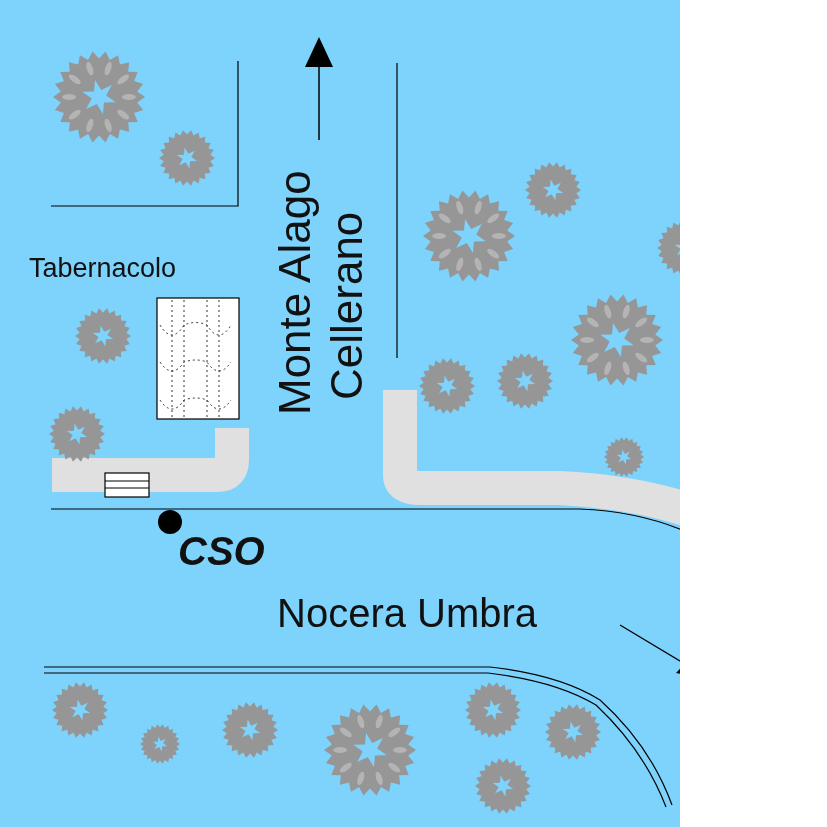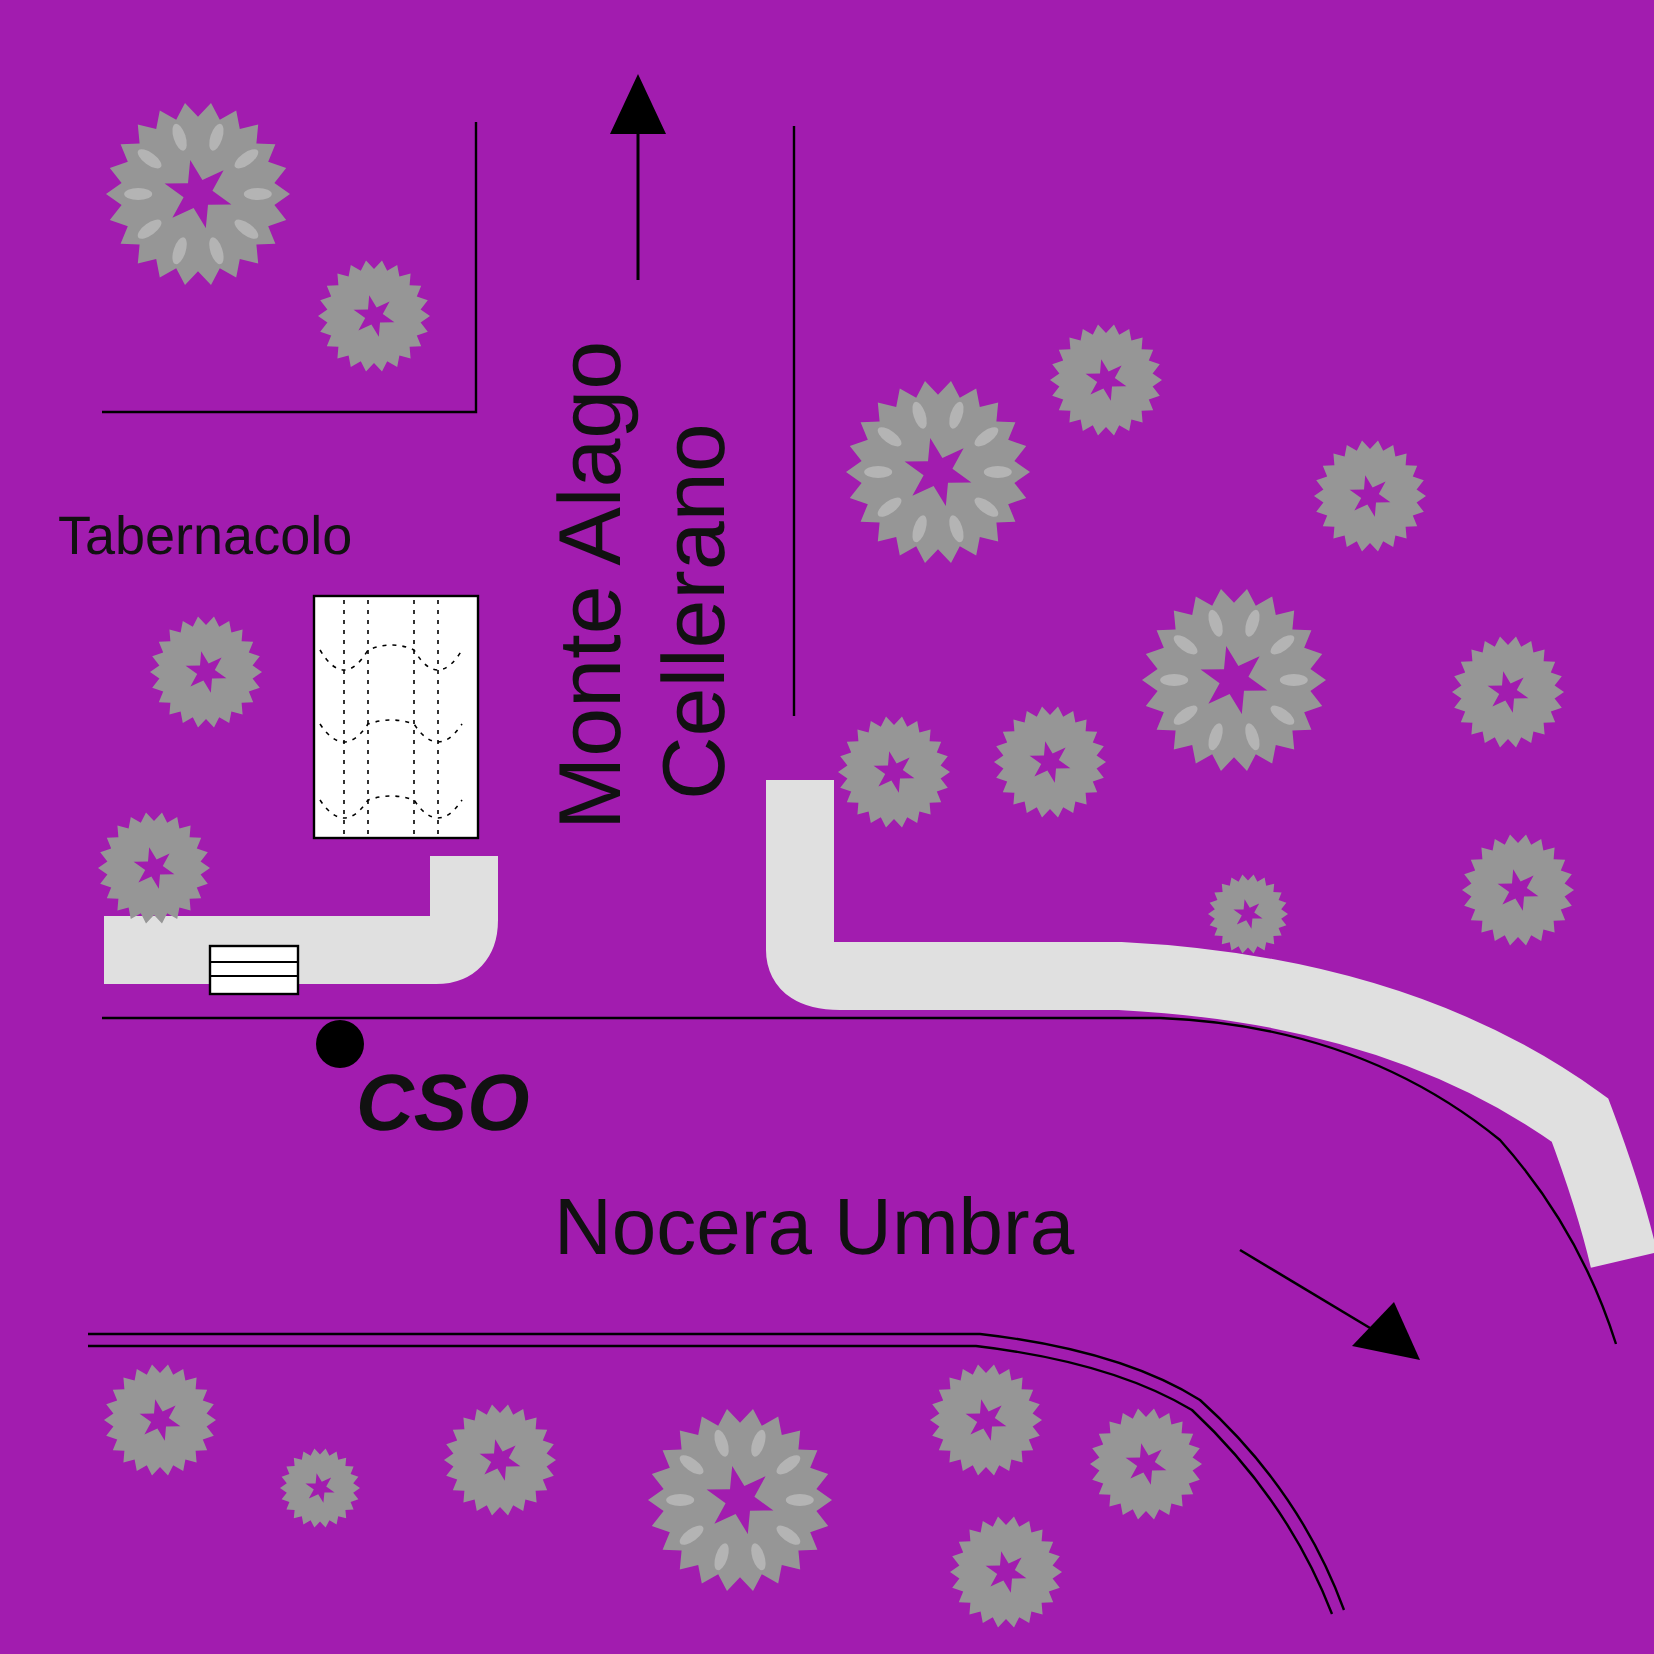--- a/index.html
+++ b/index.html
@@ -1,16 +1,16 @@
 <!DOCTYPE html>
 <html><head>
 <meta charset="utf-8">
 <style>
   html,body{margin:0;padding:0;background:#fff;}
-  #map{position:relative;width:827px;height:827px;overflow:hidden;background:#a21caf;font-family:"Liberation Sans",sans-serif;}
+  #map{position:relative;width:680px;height:827px;overflow:hidden;background:#7dd3fc;font-family:"Liberation Sans",sans-serif;}
   svg{position:absolute;left:0;top:0;}
   .lbl{fill:#111;font-family:"Liberation Sans",sans-serif;}
 </style>
 </head>
 <body>
 
 <div id="map">
 <svg width="827" height="827" viewBox="0 0 827 827">
 
   <path d="M52,475 L218,475 Q232,475 232,460 L232,428" fill="none" stroke="#e0e0e0" stroke-width="34"></path>

